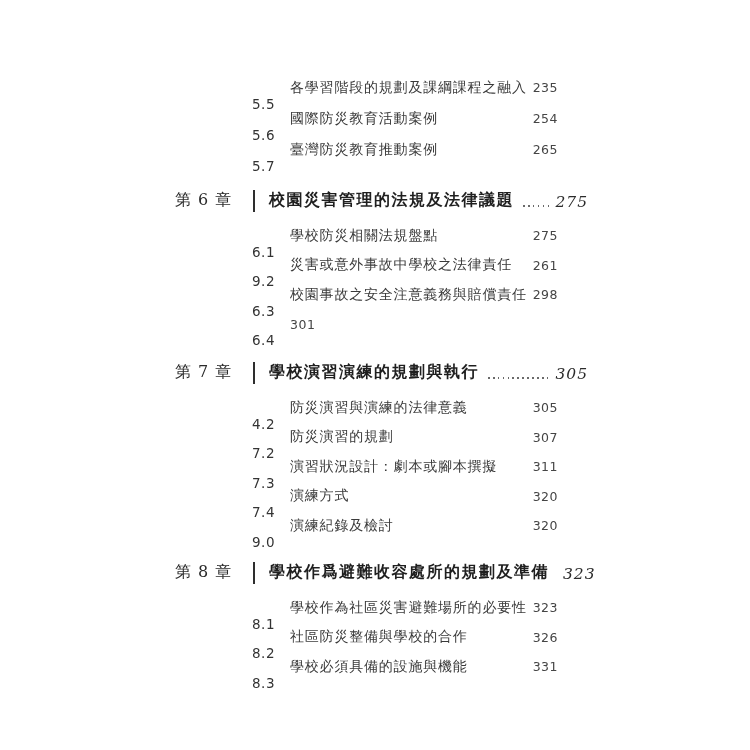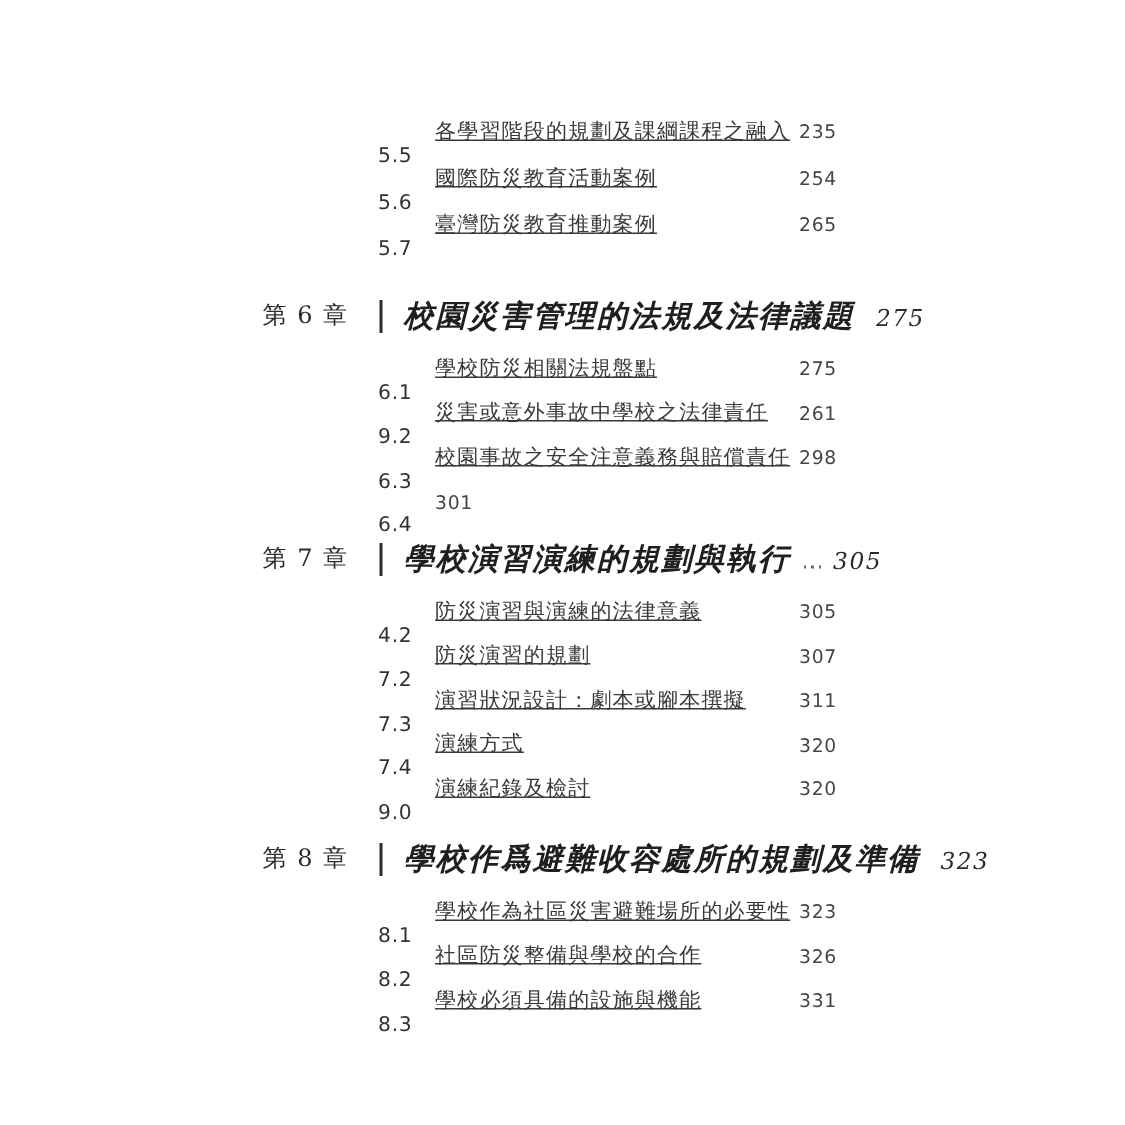--- a/index.html
+++ b/index.html
@@ -2,43 +2,43 @@
 <html><head>
 <meta charset="utf-8">
 <style>
   html,body{margin:0;padding:0;}
   body{width:750px;height:750px;background:#ffffff;overflow:hidden;
        font-family:"DejaVu Sans","Liberation Sans",sans-serif;}
   .page{position:relative;width:750px;height:750px;background:#ffffff;}
   .toc{position:absolute;left:175px;top:0;width:413px;height:100%;}
   .group{position:absolute;left:0;width:100%;}
   .g5{top:72px;}
-  .g6{top:195px;}
+  .g6{top:185px;}
   .g7{top:357px;}
   .g8{top:557px;}
 
   
   .ch-row{display:flex;align-items:center;height:31px;margin-bottom:5px;}
   .ch-label{width:78px;flex:0 0 78px;
       font-family:"DejaVu Serif","Liberation Serif",serif;
       font-size:16px;color:#2b2b2b;letter-spacing:1px;white-space:nowrap;}
   .ch-bar{width:2px;height:22px;background:#2e2e2e;flex:0 0 2px;margin-right:14px;}
   .ch-title{font-family:"DejaVu Serif","Liberation Serif",serif;font-weight:bold;
-      font-size:20px;color:#1f1f1f;letter-spacing:1.5px;white-space:nowrap;font-style:italic;}
+      font-size:16px;color:#1f1f1f;letter-spacing:1.5px;white-space:nowrap;}
   .ch-leader{flex:1;height:2px;margin:11px 5px 0 9px;
       background-image:repeating-linear-gradient(to right,#6a6a6a 0 1.6px,transparent 1.6px 4.9px);}
   .ch-page{font-family:"DejaVu Serif","Liberation Serif",serif;font-style:italic;
       font-size:15.5px;color:#2b2b2b;letter-spacing:1px;margin-top:2px;}
 
   
   .sec-row{display:flex;align-items:center;height:29.5px;
       margin-left:77px;padding-right:30px;color:#3a3a3a;}
   .g5 .sec-row{height:31px;}
   .sec-num{flex:0 0 38px;font-size:13.5px;color:#333333;letter-spacing:0.5px;margin-top:32px;}
-  .sec-title{flex:1;font-size:14px;letter-spacing:0.8px;white-space:nowrap;text-decoration:underline;}
+  .sec-title{flex:1;font-size:14px;letter-spacing:0.8px;white-space:nowrap;}
   .sec-page{font-size:12.5px;color:#454545;letter-spacing:0.5px;}
 </style>
 </head>
 <body>
 
 <div class="page">
   <div class="toc">
 
     <section class="group g5">
       <div class="sec-row">

